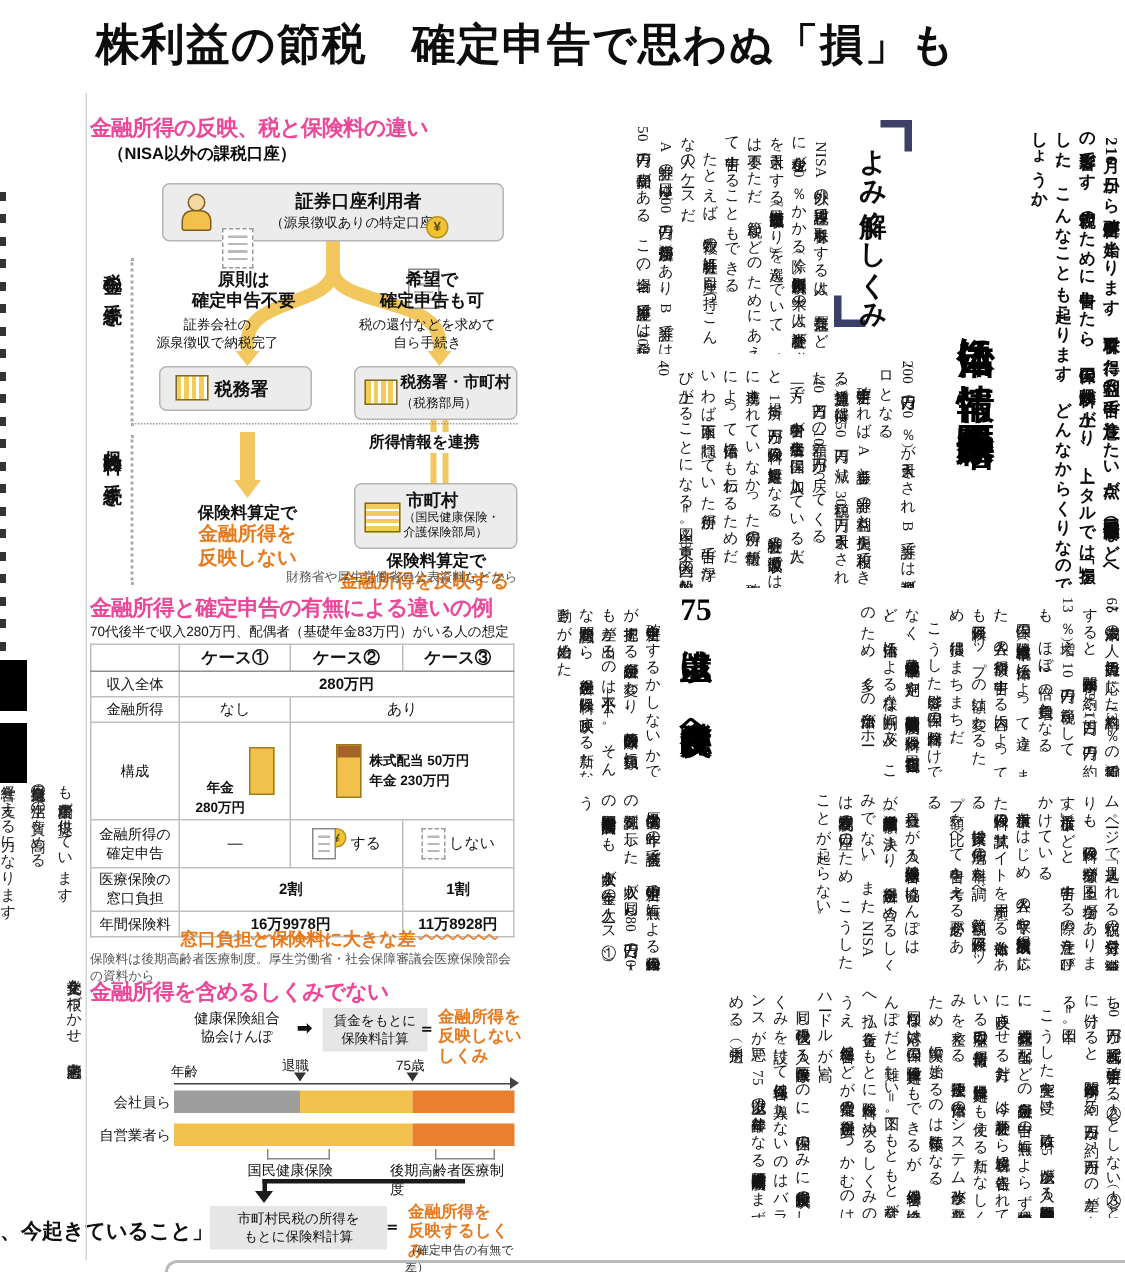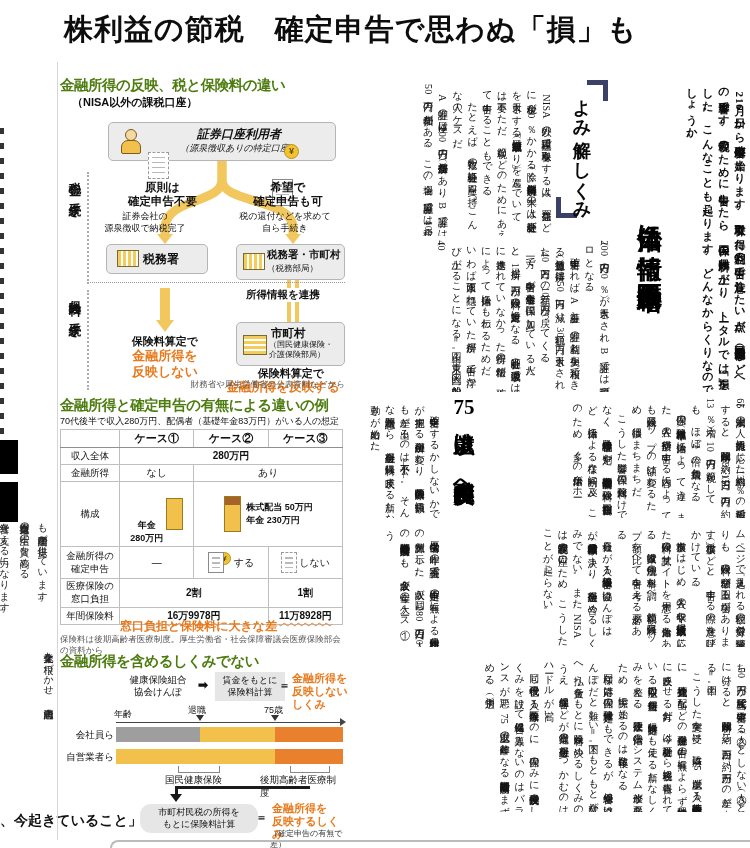--- a/index.html
+++ b/index.html
@@ -41,21 +41,21 @@
       border-top:5px solid #3b4066;border-right:5px solid #3b4066;}
   .kicker .br-bl{position:absolute;left:0;bottom:0;width:16px;height:16px;
       border-bottom:5px solid #3b4066;border-left:5px solid #3b4066;}
 
   .footer-note{left:237px;top:818px;font-size:8.5px;letter-spacing:-0.3px;color:#222;}
   .bottom-rule{left:110px;top:840px;width:640px;height:10px;
       border-top:2px solid #bbb;border-left:2px solid #bbb;border-top-left-radius:8px;}
 
   
   .fig{left:60px;width:285px;}
-  .fig-title{font-weight:700;font-size:14.5px;letter-spacing:-0.5px;color:#4d7c0f;}
+  .fig-title{font-weight:700;font-size:14.5px;letter-spacing:-0.5px;color:#ec4899;}
   .fig-sub{font-weight:700;font-size:11px;color:#0d0d0d;}
   .gbox{background:#ececec;border:1px solid #b5b5b5;border-radius:5px;}
   .orange{color:#e87a1e;font-weight:700;}
   .small{font-size:9px;}
   .srcnote{font-size:8.5px;color:#555;}
 
   
   .person{width:22px;height:24px;position:relative;}
   .person .hd{position:absolute;left:6px;top:0;width:10px;height:10px;border-radius:50%;
       background:#f6d9a0;border:1px solid #7a5c22;}
@@ -127,21 +127,21 @@
     <svg class="abs" style="left:0;top:0;" width="285" height="316">
       <path d="M162 82 L162 104 C162 128 105 122 105 152 L105 158" stroke="#f1c75e" stroke-width="9" fill="none"></path>
       <path d="M162 82 L162 104 C162 128 233 122 233 152 L233 158" stroke="#f1c75e" stroke-width="9" fill="none"></path>
       <polygon points="97,158 113,158 105,168" fill="#f1c75e"></polygon>
       <polygon points="225,158 241,158 233,168" fill="#f1c75e"></polygon>
       <path d="M105 212 L105 244" stroke="#f1c75e" stroke-width="10" fill="none"></path>
       <polygon points="96,244 114,244 105,256" fill="#f1c75e"></polygon>
       <path d="M229 204 L229 246 M237 204 L237 246" stroke="#f1c75e" stroke-width="4" fill="none"></path>
     </svg>
 
-    <div class="abs gbox" style="left:48px;top:46px;width:226px;height:37px;font-style:italic;">
+    <div class="abs gbox" style="left:48px;top:46px;width:226px;height:37px;">
       <div class="abs person" style="left:10px;top:6px;">
           <div class="hd"></div>
           <div class="bd"></div>
         </div>
       <div class="abs" style="left:40px;top:3px;width:180px;text-align:center;font-weight:700;font-size:12px;">証券口座利用者</div>
       <div class="abs" style="left:40px;top:19px;width:180px;text-align:center;font-size:9px;">（源泉徴収ありの特定口座）</div>
     </div>
 
     <div class="abs v sec-label" style="left:6px;top:96px;height:112px;">税金の手続き</div>
     <div class="abs v sec-label" style="left:6px;top:214px;height:100px;">保険料の手続き</div>
@@ -281,21 +281,21 @@
 
     <div class="brk" style="left:118px;top:114px;width:40px;"></div>
     <div class="abs" style="left:105px;top:122px;font-size:9.5px;">国民健康保険</div>
     <div class="brk" style="left:230px;top:114px;width:38px;"></div>
     <div class="abs" style="left:200px;top:122px;font-size:9.5px;">後期高齢者医療制度</div>
 
     <div class="abs" style="left:115px;top:134px;width:135px;height:3px;background:#1a1a1a;"></div>
     <div class="abs" style="left:115px;top:134px;width:3px;height:8px;background:#1a1a1a;"></div>
     <div class="abs" style="left:110px;top:142px;width:0;height:0;border-left:6px solid transparent;border-right:6px solid transparent;border-top:8px solid #1a1a1a;"></div>
 
-    <div class="abs f3box pre" style="left:80px;top:152px;width:110px;border-radius:11px;">市町村民税の所得を
+    <div class="abs f3box pre" style="left:80px;top:152px;width:110px;">市町村民税の所得を
 もとに保険料計算</div>
     <div class="abs" style="left:196px;top:158px;font-weight:700;font-size:11px;">＝</div>
     <div class="abs f3strong pre" style="left:212px;top:150px;width:76px;">金融所得を
 反映するしくみ</div>
     <div class="abs" style="left:210px;top:176px;font-size:8px;color:#333;">（確定申告の有無で差）</div>
   </div>
 
   <div class="abs v clip lead" style="left:668px;top:80px;width:80px;height:312px;">　2月16日から確定申告が始まります。株取引で得た利益の申告で注意したい点が、国民健康保険（国保）などへの影響です。節税のために申告したら、国保の保険料が上がり、トータルでは「損」をした。こんなことも起こります。どんなからくりなのでしょうか。</div>
 
   <div class="abs v clip headline-v1" style="left:612px;top:82px;width:54px;height:308px;text-align:center;">自治体に情報　医療保険料増</div>

